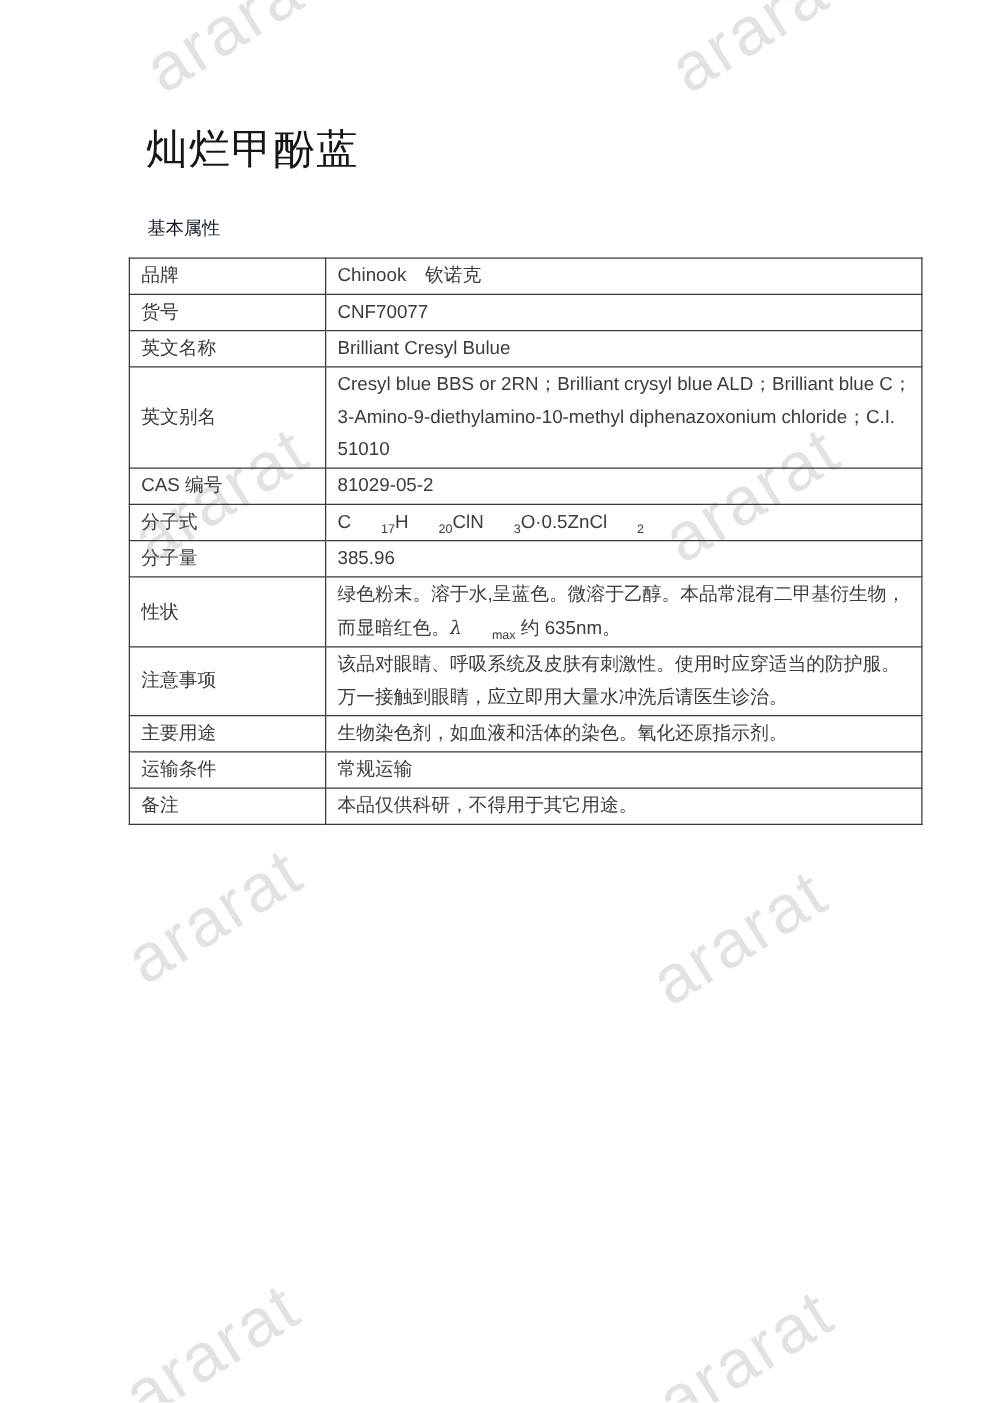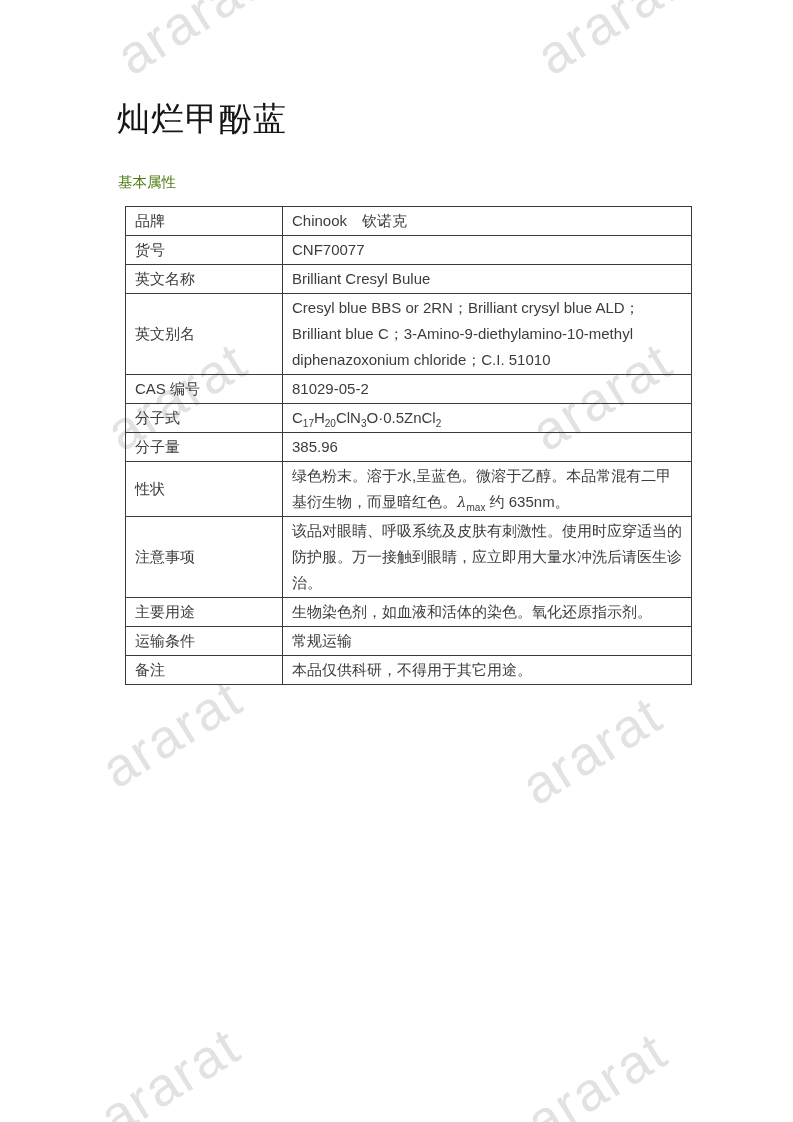--- a/index.html
+++ b/index.html
@@ -42,48 +42,49 @@
     color: #161616;
     letter-spacing: 1px;
     line-height: 1.25;
   }
   .section-heading {
     position: absolute;
     left: 118px;
     top: 173px;
     z-index: 1;
     font-size: 14.5px;
-    color: #4d7c0f;
+    color: #0f172a;
   }
   table.props {
     position: absolute;
-    left: 125px;
+    left: 103px;
     top: 206px;
     z-index: 1;
-    width: 567px;
+    width: 635px;
     border-collapse: collapse;
     table-layout: fixed;
     background: transparent;
   }
   .props td {
     border: 1px solid #3a3a3a;
     font-size: 15px;
     color: #3c3c3c;
     line-height: 26px;
     padding: 1px 6px 1px 9px;
     vertical-align: middle;
     background: transparent;
     overflow-wrap: break-word;
   }
   .props td.label-cell {
     width: 141px;
   }
   .props sub {
     font-size: 10px;
     line-height: 0;
+    margin-left: 24px;
   }
   .props i.lam {
     font-family: "DejaVu Serif", serif;
     font-style: italic;
   }
 </style>
 </head>
 <body>
 
 <div class="page">

